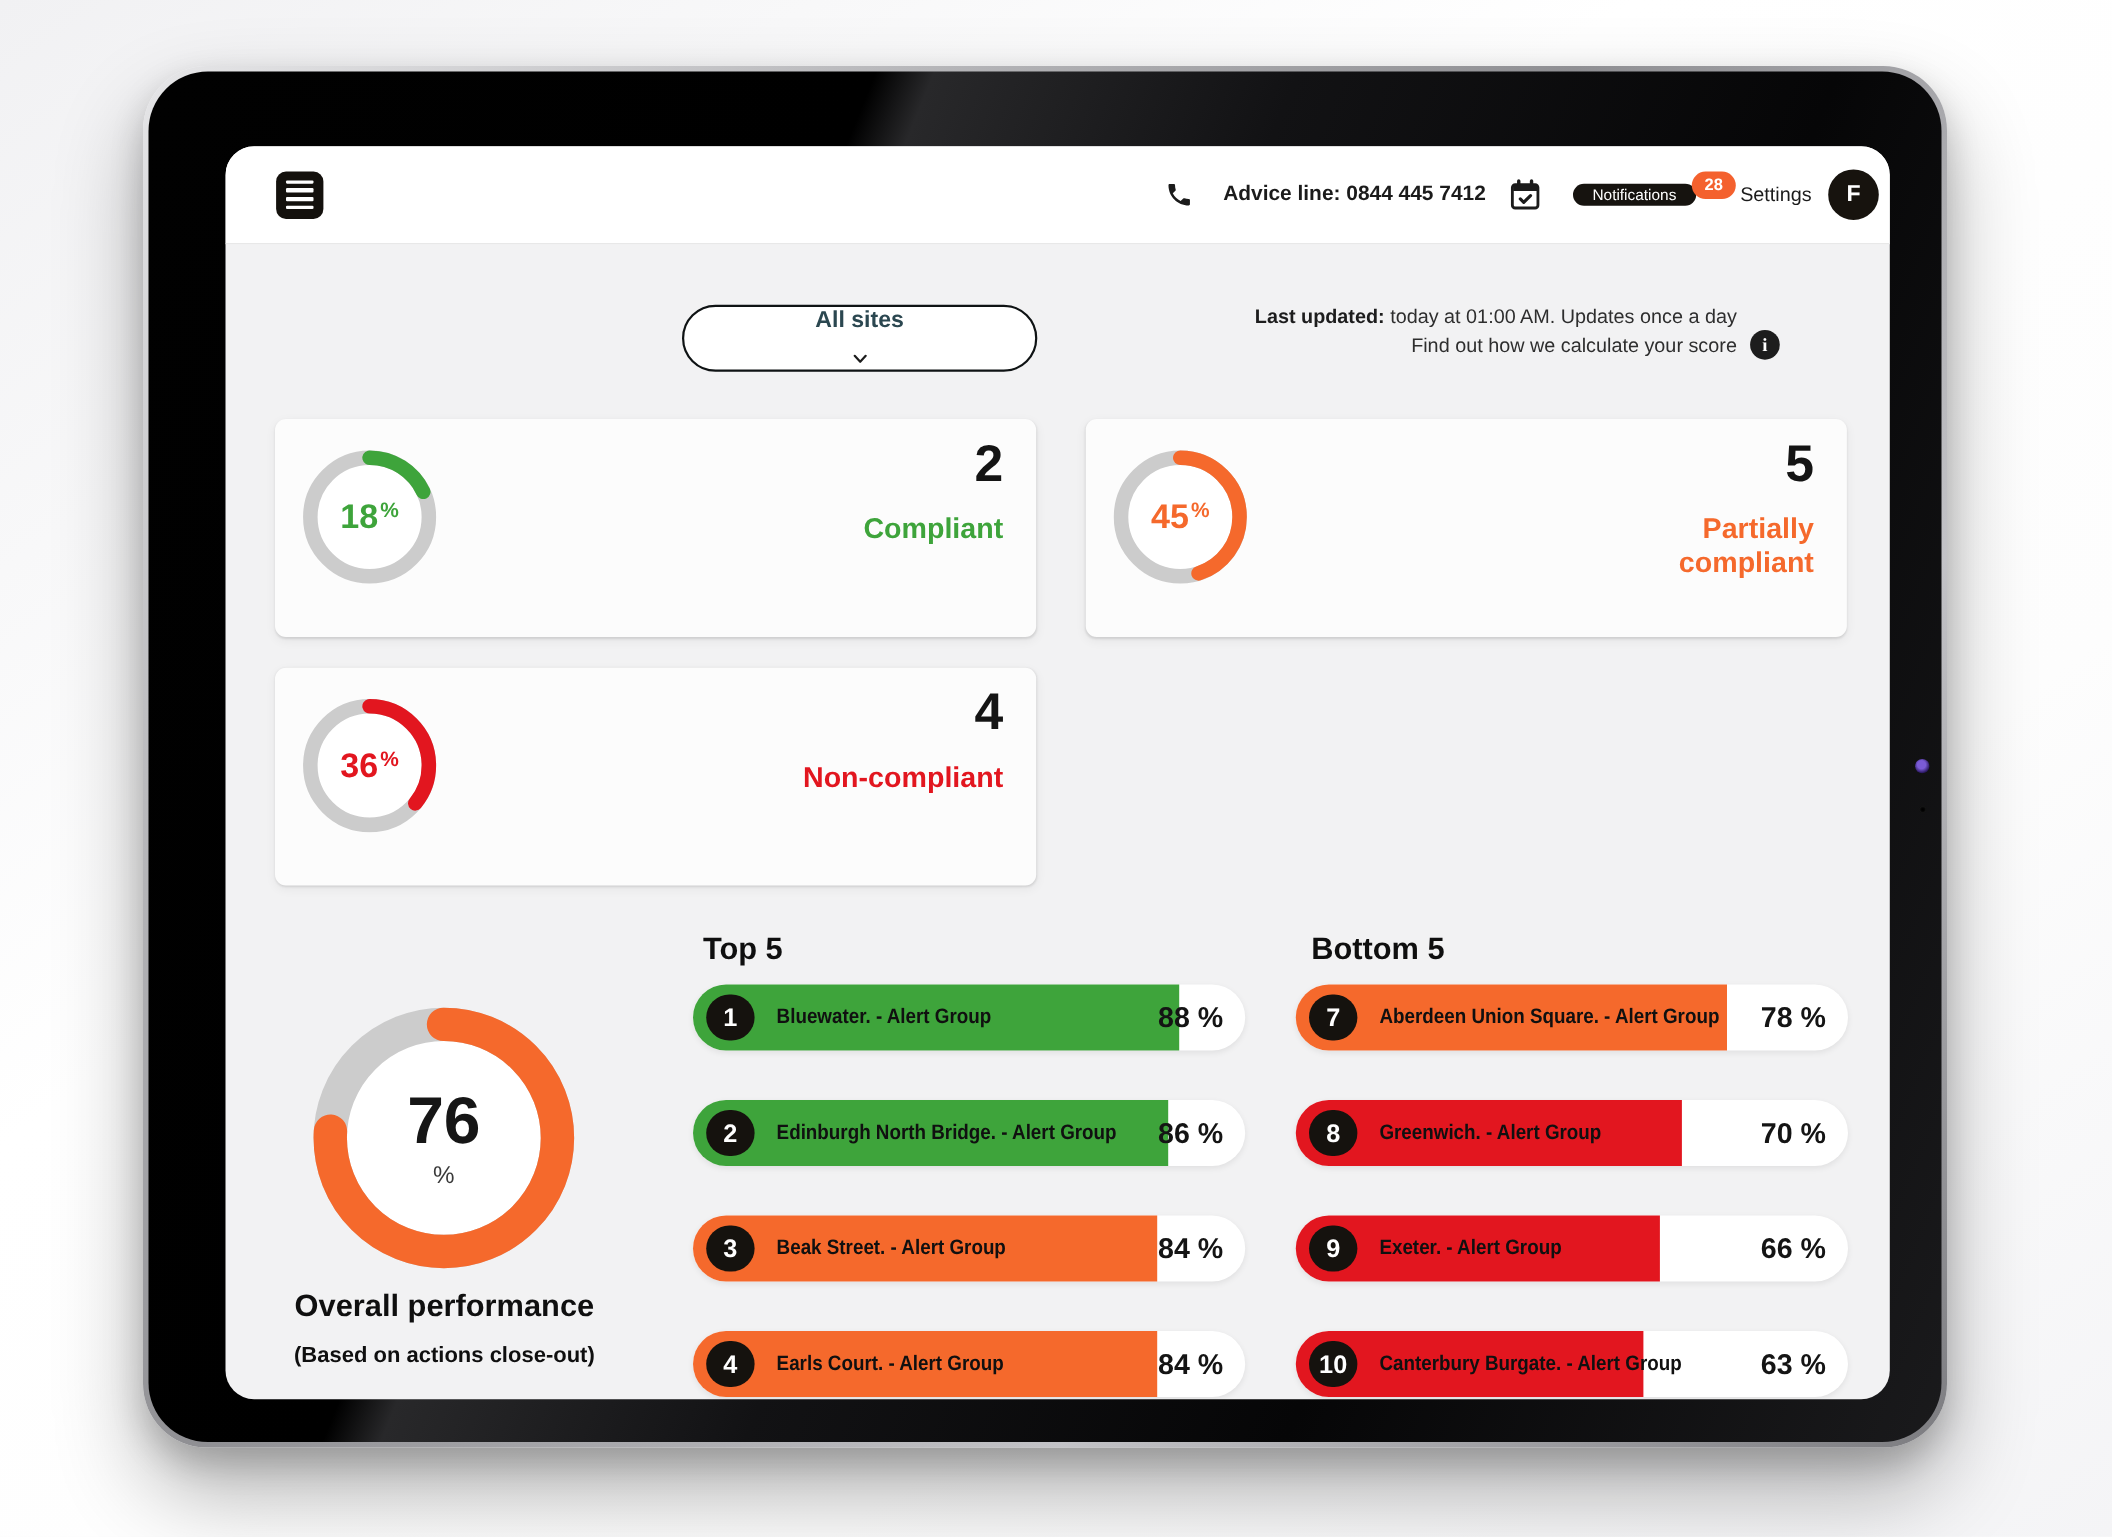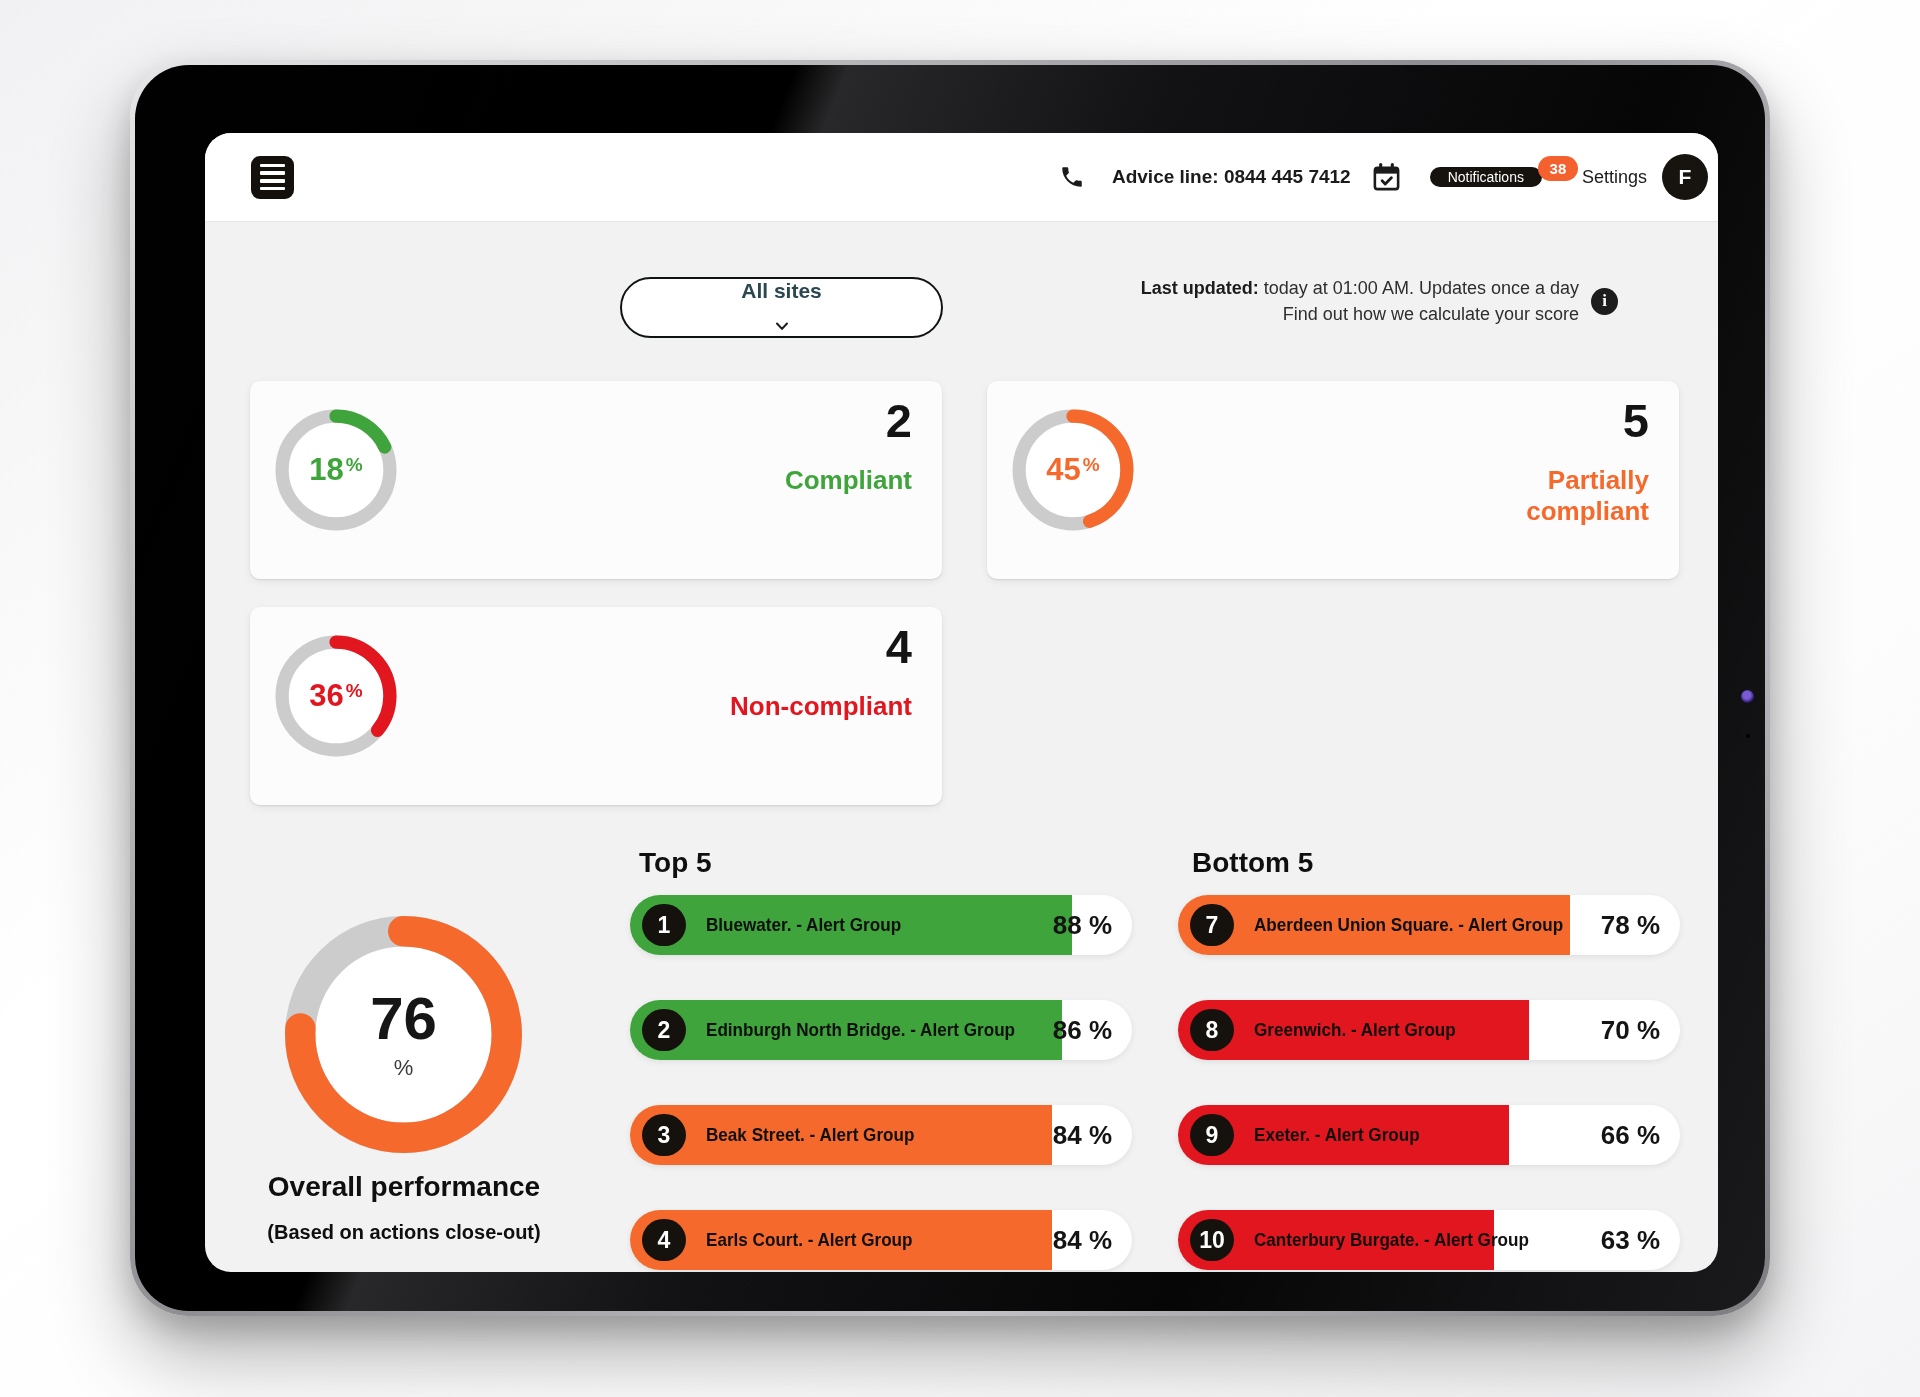--- a/index.html
+++ b/index.html
@@ -48,21 +48,21 @@
   
   .group-pill{
     position:absolute;left:45px;top:144px;height:61px;border-radius:31px;background:#101517;
     color:#fff;display:flex;align-items:center;gap:11px;padding:0 24px;font-size:20px;font-weight:bold;cursor:pointer;
   }
   .sites-pill{
     position:absolute;left:415px;top:144px;width:323px;height:61px;border-radius:31px;background:#fff;
     border:2.5px solid #0f1314;box-sizing:border-box;display:flex;align-items:center;justify-content:space-between;
     padding:0 26px;font-size:21px;font-weight:bold;color:#2b4750;cursor:pointer;flex-direction:column;
   }
-  .meta{position:absolute;top:142px;right:100px;display:flex;align-items:center;gap:12px;margin-left:20px;}
+  .meta{position:absolute;top:142px;right:100px;display:flex;align-items:flex-end;gap:12px;margin-left:20px;}
   .meta-text{text-align:right;font-size:18px;color:#2e2e2e;line-height:1.45;}
   .meta-text b{color:#1d1d1d;}
   .info-badge{width:27px;height:27px;border-radius:50%;background:#1d1d1d;color:#fff;font-weight:bold;
     font-size:17px;font-family:"Liberation Serif",serif;display:flex;align-items:center;justify-content:center;cursor:pointer;}
   
   .card{position:absolute;width:692px;height:198px;background:#fcfcfc;border-radius:10px;
     box-shadow:0 1px 2px rgba(0,0,0,.10),0 3px 10px rgba(0,0,0,.06);cursor:pointer;}
   .card.c1{left:45px;top:248px;}
   .card.c2{left:782px;top:248px;}
   .card.c3{left:45px;top:474px;}
@@ -127,21 +127,21 @@
               <line x1="7.5" y1="2" x2="7.5" y2="5.2" stroke="#1b1b1b" stroke-width="2.4" stroke-linecap="round"></line>
               <line x1="16.5" y1="2" x2="16.5" y2="5.2" stroke="#1b1b1b" stroke-width="2.4" stroke-linecap="round"></line>
               <polyline points="8.6,14.6 11,17 15.8,12.2" fill="none" stroke="#1b1b1b" stroke-width="2.2" stroke-linecap="round" stroke-linejoin="round"></polyline>
             </svg>
           </div>
           <div class="notifwrap">
             <div class="notifpill">
               <span>Notifications</span>
             </div>
             <div class="notifbadge" style="background: rgb(244, 97, 46);">
-              <span>38</span>
+              <span>28</span>
             </div>
           </div>
           <div class="settings">Settings</div>
           <div class="avatar">
             <span>F</span>
           </div>
         </div>
       </div>
 
       <div class="sites-pill">

